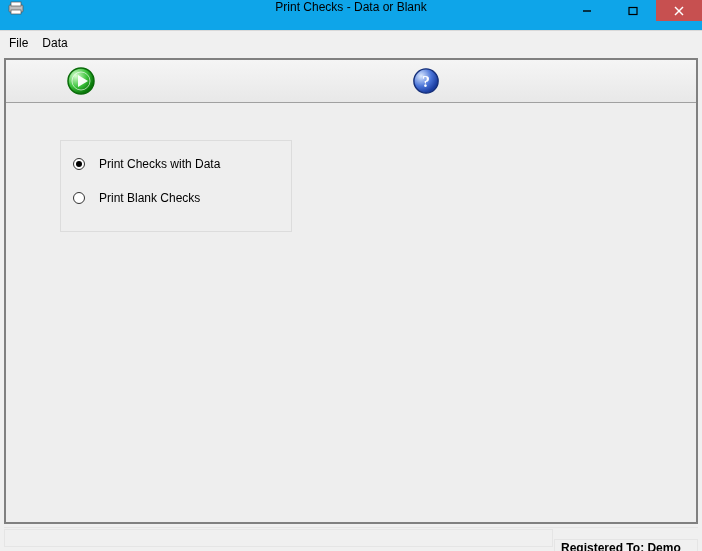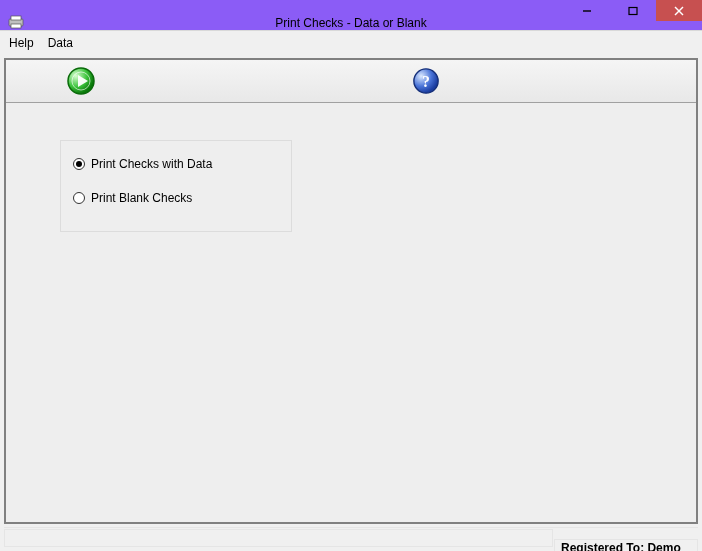--- a/index.html
+++ b/index.html
@@ -8,24 +8,24 @@
     width: 702px;
     height: 551px;
     font-family: "Segoe UI", Tahoma, sans-serif;
     font-size: 12px;
     background: #ffffff;
     overflow: hidden;
     color: #000;
   }
   .titlebar {
     height: 30px;
-    background: #8b5cf6;
+    background: #0ea5e9;
     border-bottom: 1px solid #d9d9d9;
     display: flex;
-    align-items: flex-end;
+    align-items: flex-start;
     position: relative;
   }
   .titlebar .app-icon {
     width: 16px;
     height: 16px;
     margin-left: 8px;
     display: inline-flex;
     align-items: center;
     justify-content: center;
   }
@@ -119,21 +119,21 @@
     width: 232px;
     height: 92px;
     border: 1px solid #dcdcdc;
     background: #eeeeee;
     box-sizing: border-box;
     padding: 16px 12px 12px 12px;
   }
   .radio-row {
     display: flex;
     align-items: center;
-    gap: 6px;
+    gap: 14px;
     margin-bottom: 20px;
     font-size: 12px;
   }
   .radio {
     width: 12px;
     height: 12px;
     border: 1px solid #333;
     border-radius: 50%;
     display: inline-flex;
     align-items: center;
@@ -203,21 +203,21 @@
     <div class="ctrl close">
       <svg width="10" height="10" viewBox="0 0 10 10">
         <line x1="1" y1="1" x2="9" y2="9" stroke="#fff" stroke-width="1.4"></line>
         <line x1="9" y1="1" x2="1" y2="9" stroke="#fff" stroke-width="1.4"></line>
       </svg>
     </div>
   </div>
 </div>
 
 <div class="menubar">
-  <span class="menu-item">Help</span>
+  <span class="menu-item">File</span>
   <span class="menu-item">Data</span>
 </div>
 
 <div class="client">
   <div class="panel-outer">
 
     <div class="toolbar">
       <div class="tool-btn go-btn">
         <svg width="30" height="30" viewBox="0 0 30 30">
           <defs>

